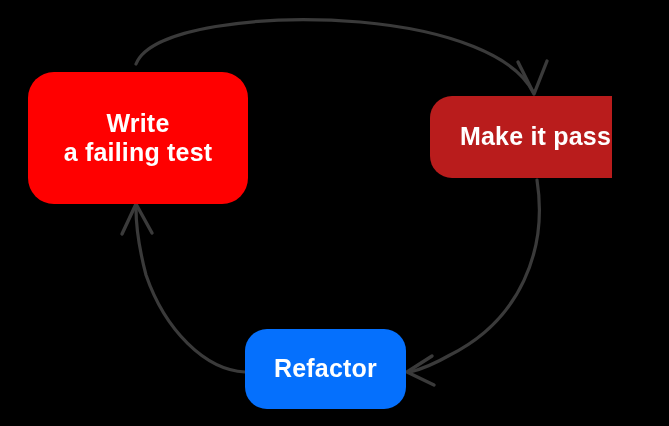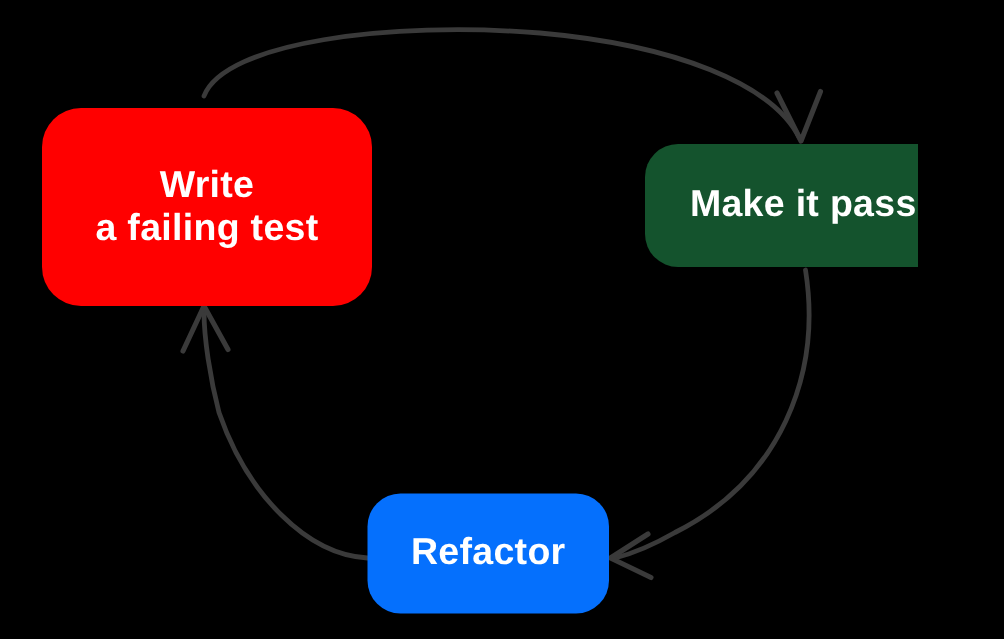--- a/index.html
+++ b/index.html
@@ -51,21 +51,21 @@
     height: 132px;
     background: #ff0000;
     border-radius: 26px;
     font-size: 25px;
   }
   #node-pass {
     left: 430px;
     top: 96px;
     width: 211px;
     height: 82px;
-    background: #14532d;
+    background: #b91c1c;
     border-radius: 22px;
     font-size: 25px;
     text-align: right;
   }
   #node-refactor {
     left: 245px;
     top: 329px;
     width: 161px;
     height: 80px;
     background: #0570fd;

